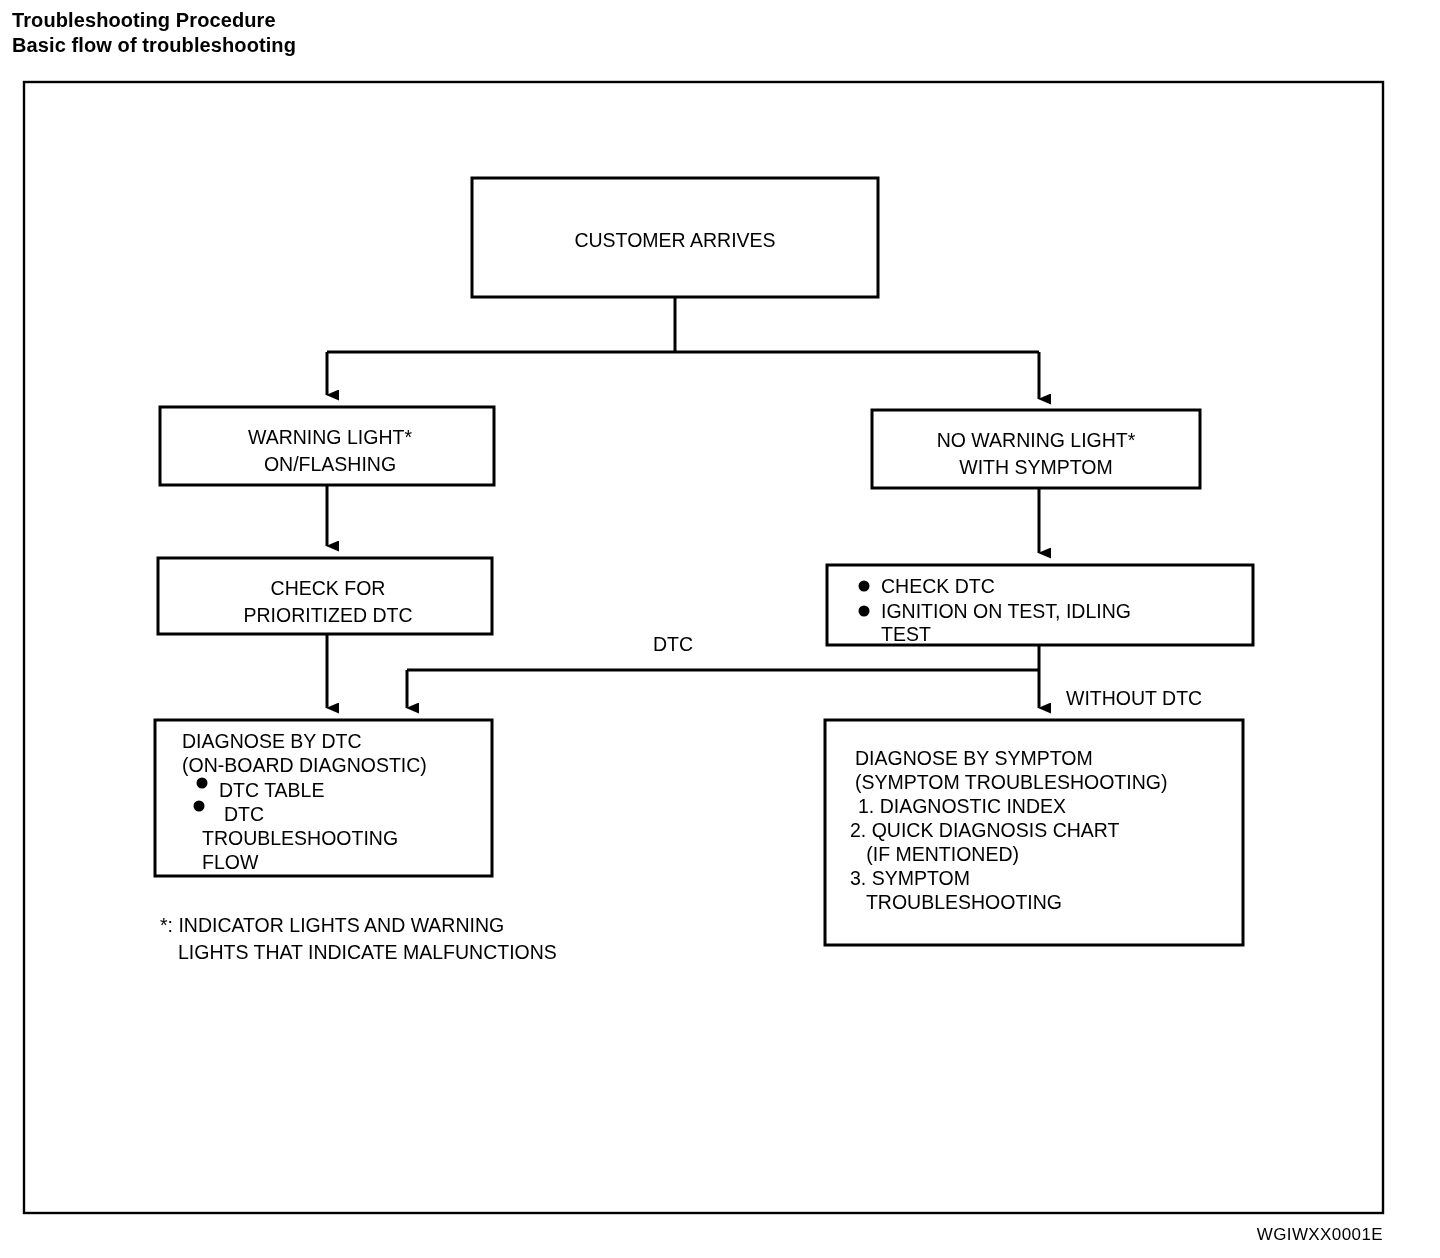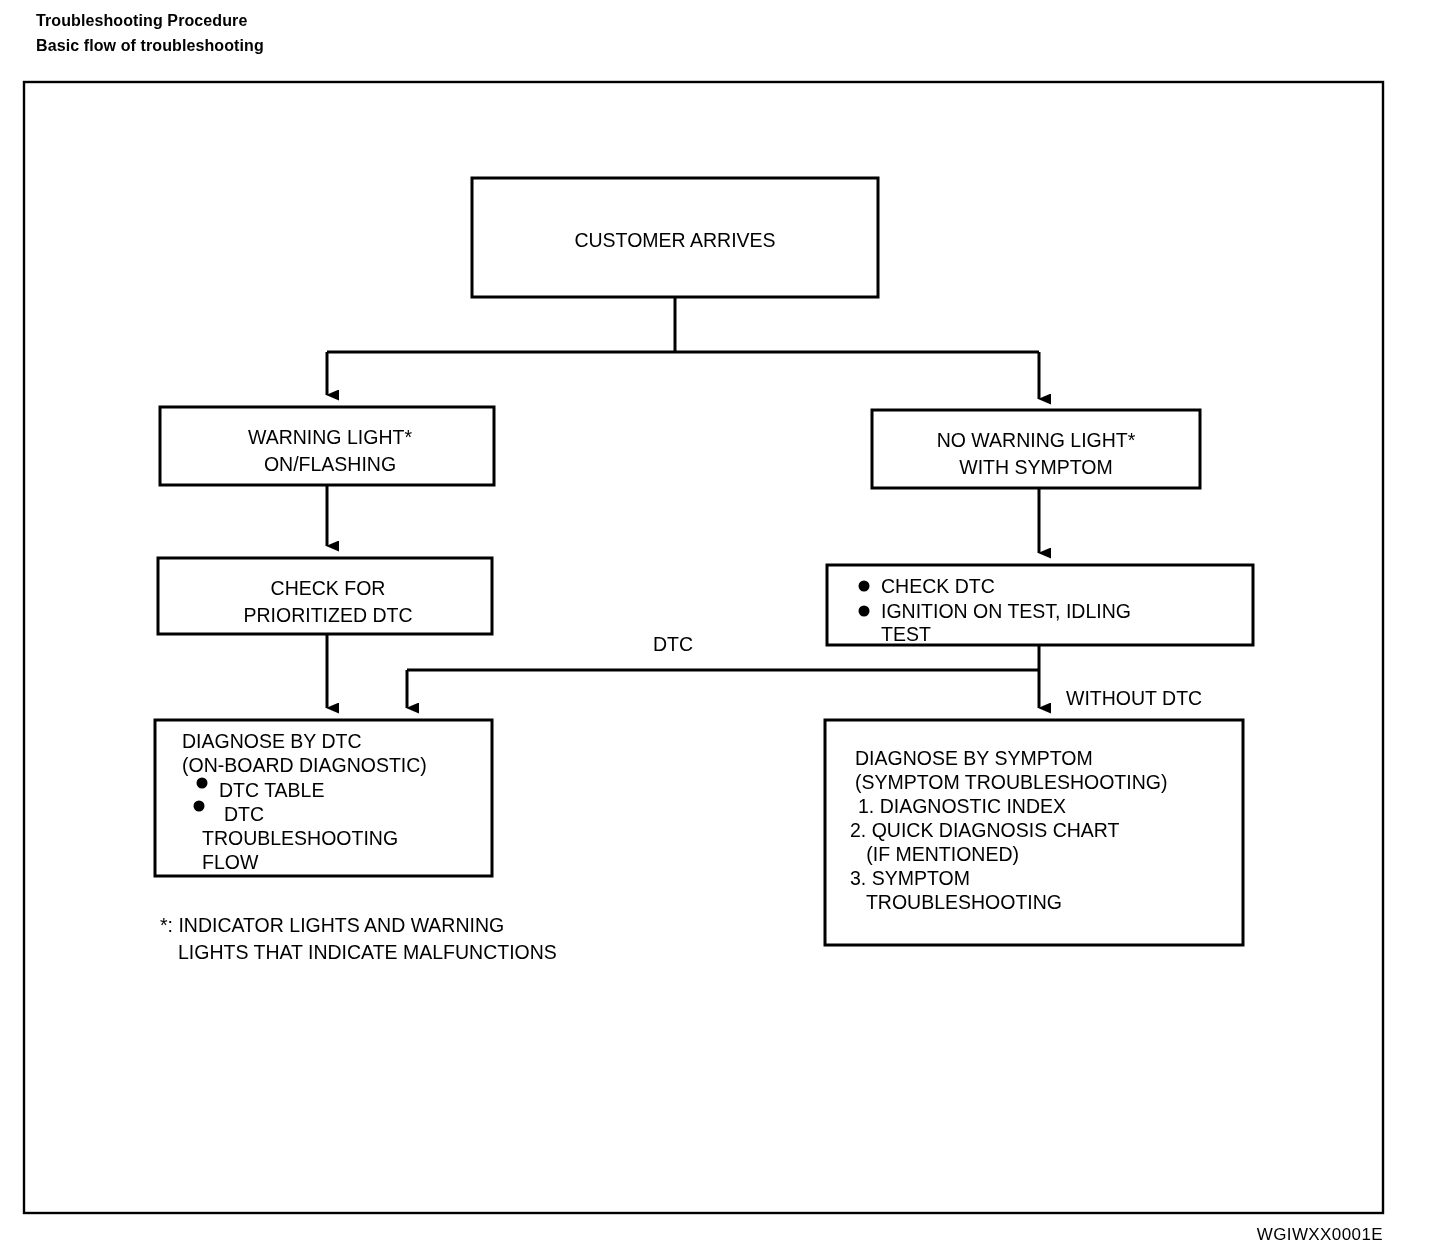--- a/index.html
+++ b/index.html
@@ -15,24 +15,24 @@
     position: relative;
     overflow: hidden;
   }
   #page {
     position: relative;
     width: 1440px;
     height: 1258px;
   }
   .title-block {
     position: absolute;
-    left: 36px;
+    left: 12px;
     top: 8px;
     font-weight: bold;
-    font-size: 16px;
+    font-size: 20px;
     line-height: 25px;
     letter-spacing: 0.1px;
   }
   .title-line {
     display: block;
     white-space: nowrap;
   }
   svg.flow {
     position: absolute;
     left: 0;

